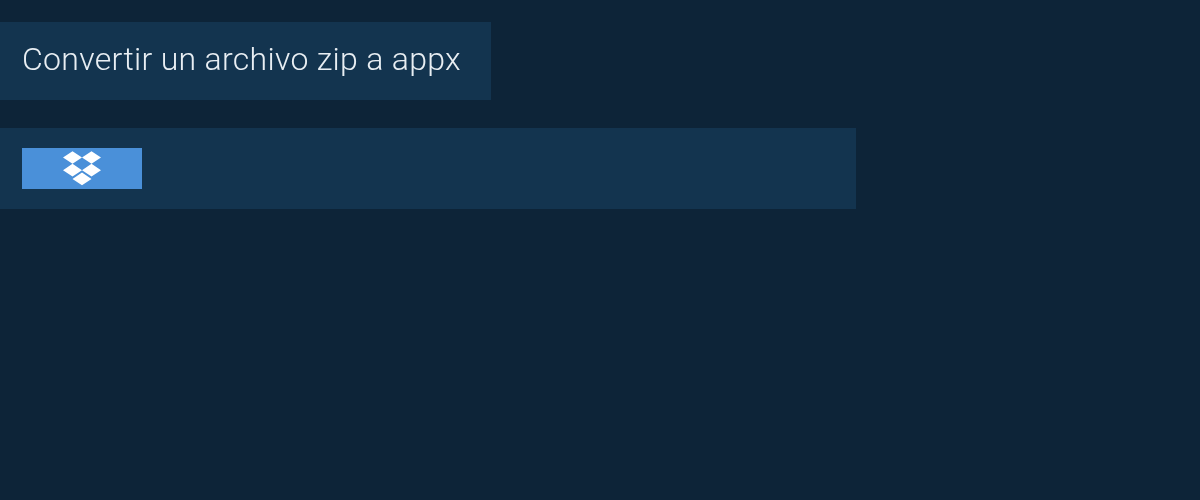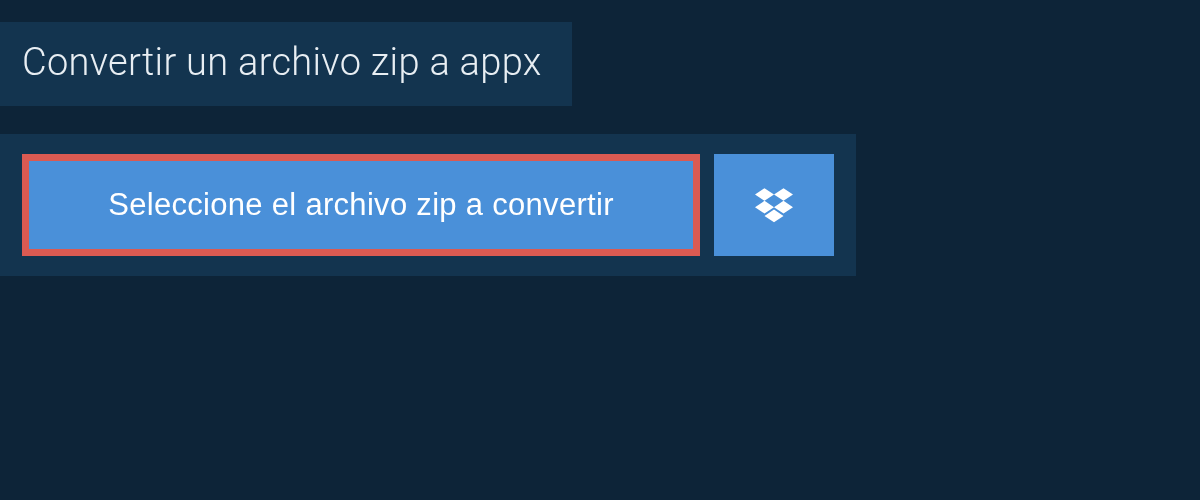--- a/index.html
+++ b/index.html
@@ -11,21 +11,21 @@
       overflow: hidden;
     }
     .title-bar {
       background: #13344f;
       display: inline-block;
       padding: 18px 30px 22px 22px;
       margin-top: 22px;
     }
     .title-text {
       color: #e8eef3;
-      font-size: 38px;
+      font-size: 32px;
       font-weight: 300;
       letter-spacing: 0.3px;
     }
     .action-panel {
       background: #13344f;
       margin-top: 28px;
       padding: 20px 22px;
       display: flex;
       gap: 14px;
       align-items: stretch;
@@ -64,23 +64,20 @@
 </head>
 <body>
 
 
 
 <div class="title-bar">
   <div class="title-text">Convertir un archivo zip a appx</div>
 </div>
 
 <div class="action-panel">
-  <button class="select-file-btn">
-    <span>Seleccione el archivo zip a convertir</span>
-  </button>
   <button class="dropbox-btn">
     <span>
       <svg viewBox="0 0 24 24">
         <path d="M6 2 L12 6 L6 10 L0 6 Z M18 2 L24 6 L18 10 L12 6 Z M0 14 L6 10 L12 14 L6 18 Z M12 14 L18 10 L24 14 L18 18 Z M6 19.5 L12 15.5 L18 19.5 L12 23.5 Z"></path>
       </svg>
     </span>
   </button>
 </div>
 
 

